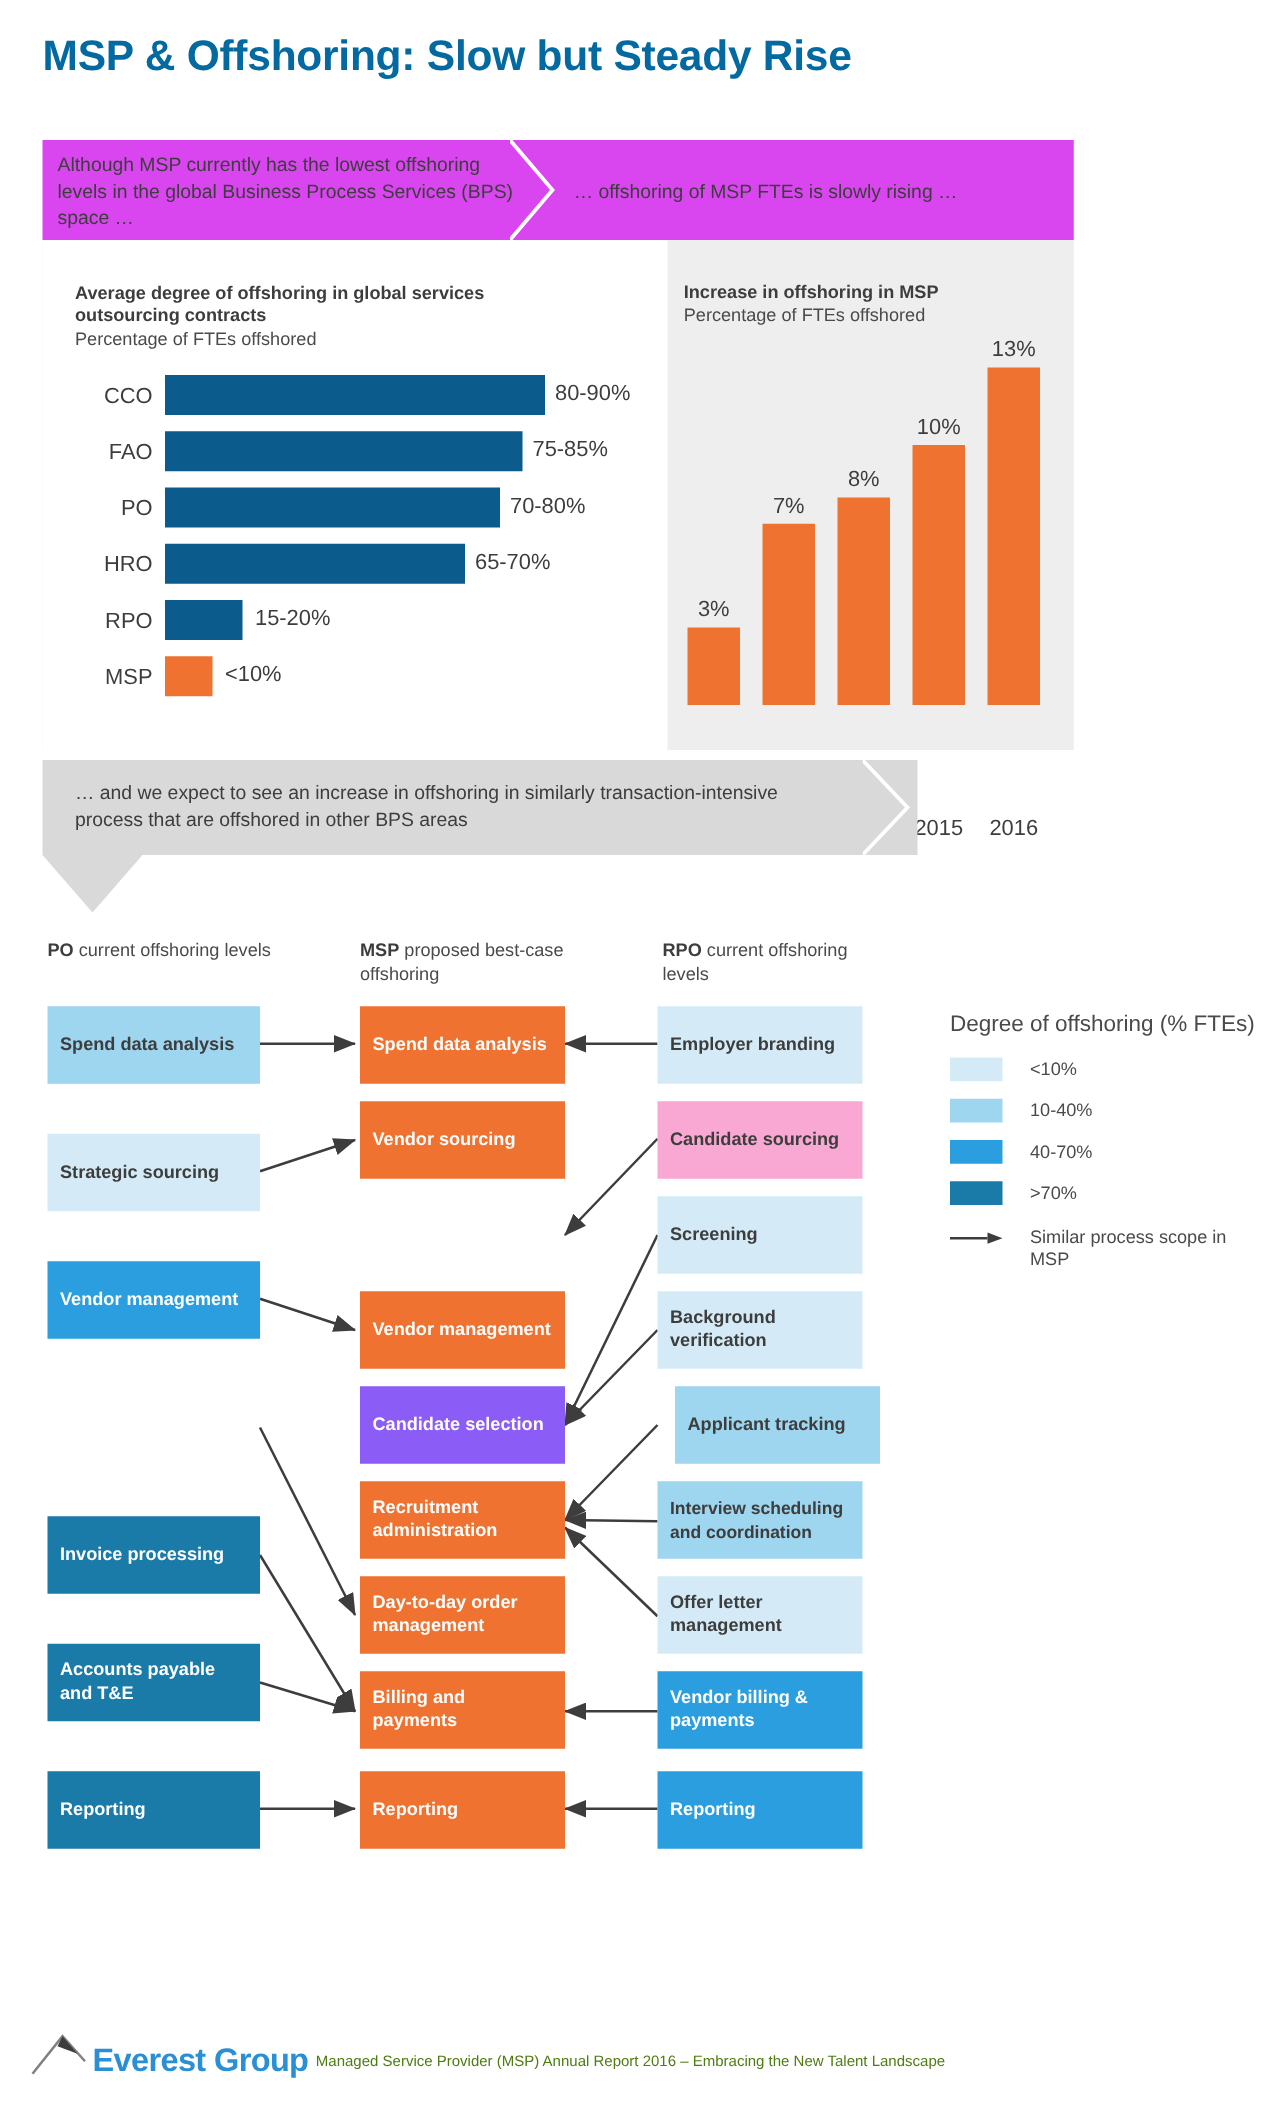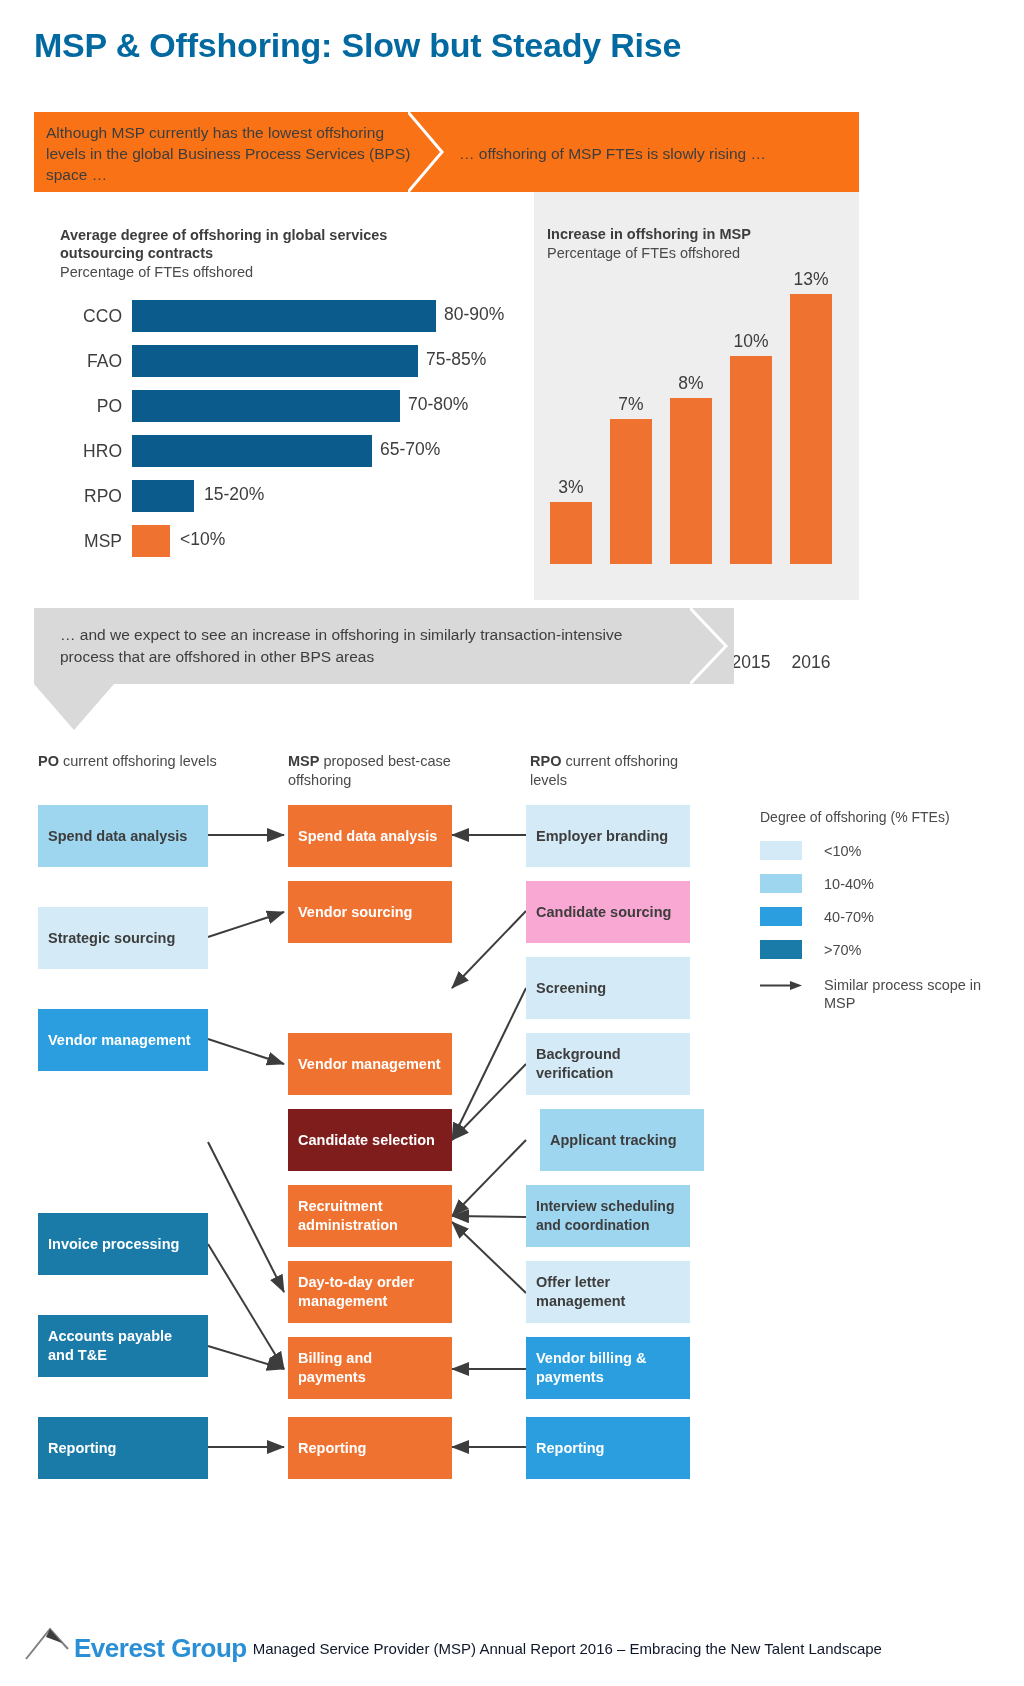--- a/index.html
+++ b/index.html
@@ -15,21 +15,21 @@
   #page-title {
     position:absolute; left:34px; top:26px;
     font-size:34px; font-weight:bold; color:#0369a1;
     letter-spacing:-0.2px;
   }
 
   
   #banner {
     position:absolute; left:34px; top:112px;
     width:825px; height:80px;
-    background:#f97316;
+    background:#d946ef;
   }
   #banner-text-1 {
     position:absolute; left:12px; top:10px; width:370px;
     font-size:15.5px; line-height:21px; color:#3d3d3d;
   }
   #banner-text-2 {
     position:absolute; left:425px; top:31px; width:395px;
     font-size:15.5px; line-height:21px; color:#3d3d3d;
   }
   .chev {
@@ -126,35 +126,35 @@
     font-size:14.5px; font-weight:bold; line-height:19px;
     padding:0 10px;
     display:flex; flex-direction:column; justify-content:center;
   }
   .t-dark  { color:#3d3d3d; }
   .t-light { color:#ffffff; }
   #arrows { position:absolute; left:0; top:0; width:1024px; height:790px; }
 
   
   #legend { position:absolute; left:760px; top:809px; width:250px; }
-  #legend-title { font-size:14px; color:#4a4a4a; margin-bottom:9px; }
+  #legend-title { font-size:18px; color:#4a4a4a; margin-bottom:9px; }
   .leg-row { display:flex; align-items:center; height:33px; }
   .leg-sw { width:42px; height:19px; margin-right:22px; flex:none; }
   .leg-lab { font-size:14.5px; color:#4a4a4a; line-height:18px; }
   .leg-arrow { width:42px; height:19px; margin-right:22px; flex:none; }
 
   
   #footer { position:absolute; left:24px; top:1625px; display:flex; align-items:flex-end; }
   #logo-mark { width:48px; height:36px; margin-right:2px; }
   #logo-text {
     font-size:26px; color:#2a8fd4; font-weight:bold;
     letter-spacing:-0.5px; line-height:26px;
   }
   #footer-text {
-    font-size:15px; color:#0f172a; margin-left:6px; line-height:24px;
+    font-size:12px; color:#4d7c0f; margin-left:6px; line-height:24px;
   }
 </style>
 </head>
 <body>
 
 <div id="page-title">MSP &amp; Offshoring: Slow but Steady Rise</div>
 
 <div id="banner">
   <div id="banner-text-1">Although MSP currently has the lowest offshoring levels in the global Business Process Services (BPS) space …</div>
   <div class="chev" style="left:374px;">
@@ -308,21 +308,21 @@
 
   <div class="pbox t-light" style="left:288px; top:61px;  width:164px; height:62px; background:#ef7230;">
       <span>Spend data analysis</span>
     </div>
   <div class="pbox t-light" style="left:288px; top:137px; width:164px; height:62px; background:#ef7230;">
       <span>Vendor sourcing</span>
     </div>
   <div class="pbox t-light" style="left:288px; top:289px; width:164px; height:62px; background:#ef7230;">
       <span>Vendor management</span>
     </div>
-  <div class="pbox t-light" style="left:288px; top:365px; width:164px; height:62px; background:#7f1d1d;">
+  <div class="pbox t-light" style="left:288px; top:365px; width:164px; height:62px; background:#8b5cf6;">
       <span>Candidate selection</span>
     </div>
   <div class="pbox t-light" style="left:288px; top:441px; width:164px; height:62px; background:#ef7230;">
       <span>Recruitment administration</span>
     </div>
   <div class="pbox t-light" style="left:288px; top:517px; width:164px; height:62px; background:#ef7230;">
       <span>Day-to-day order management</span>
     </div>
   <div class="pbox t-light" style="left:288px; top:593px; width:164px; height:62px; background:#ef7230;">
       <span>Billing and payments</span>

